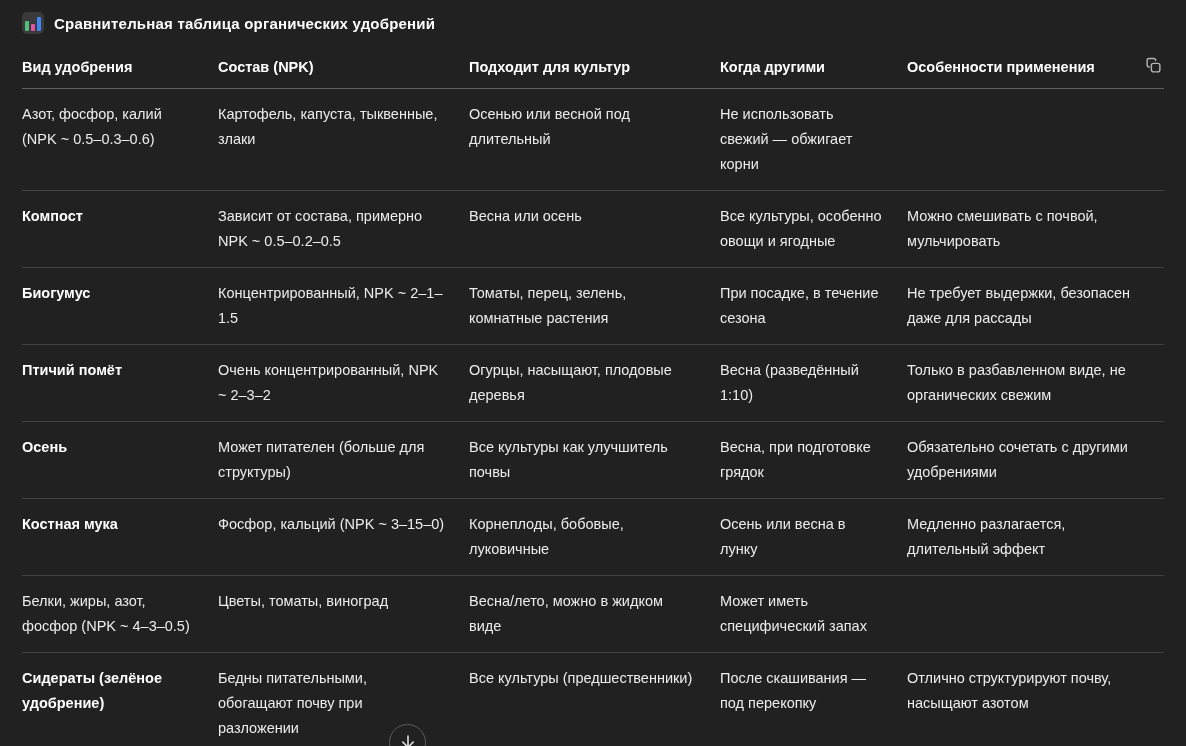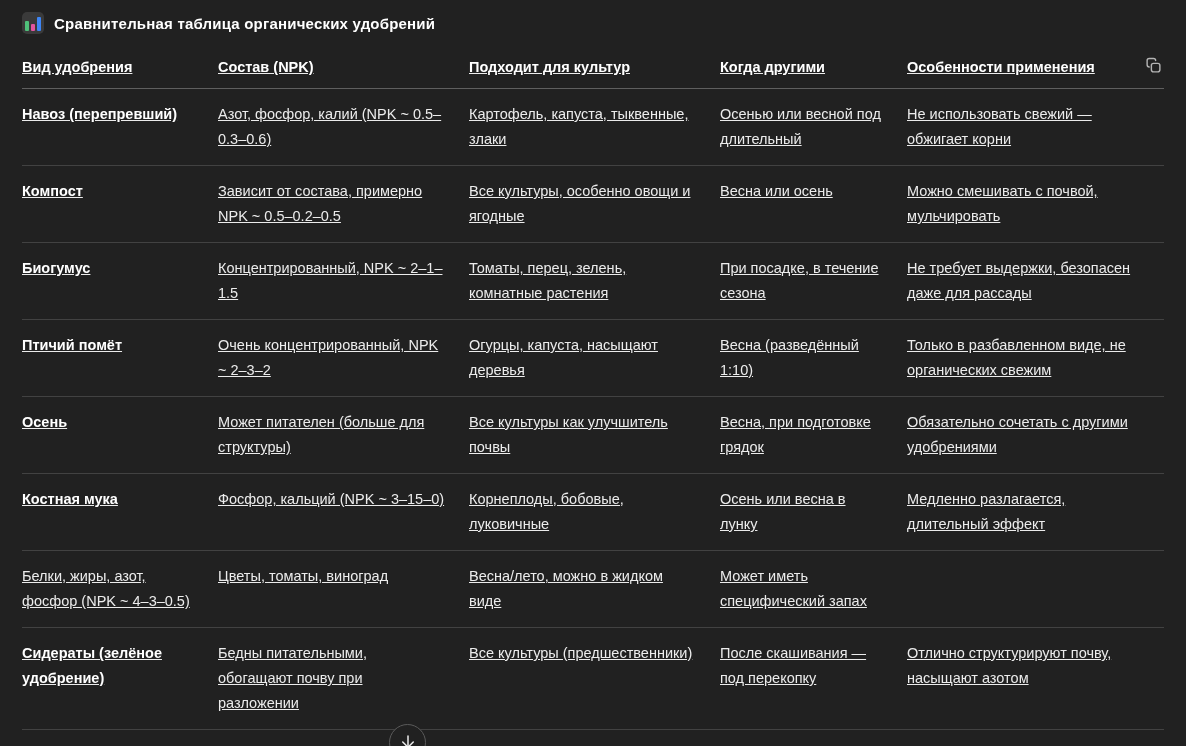--- a/index.html
+++ b/index.html
@@ -33,21 +33,20 @@
   .bar.blue{height:14px;background:var(--bar-blue,#3e86f5);}
   .page-title{
     font-size:15px;font-weight:700;color:var(--text-bold);letter-spacing:.2px;
   }
 
   
   .table{margin-top:10px;}
   .grid-row{
     display:grid;
     grid-template-columns:196px 251px 251px 187px minmax(0,1fr);
-    text-decoration:underline;
   }
   .thead-row{
     position:relative;
     border-bottom:1px solid var(--border-header);
     padding:14px 0 12px 0;
   }
   .th{
     font-weight:700;color:var(--text-bold);font-size:14.5px;
     padding-right:24px;line-height:18px;
   }
@@ -106,47 +105,46 @@
           <svg width="17" height="17" viewBox="0 0 24 24" fill="none" stroke="#b4b4b4" stroke-width="2" stroke-linecap="round" stroke-linejoin="round">
             <rect x="9" y="9" width="12" height="12" rx="3"></rect>
             <path d="M15 5a3 3 0 0 0-3-3H6a3 3 0 0 0-3 3v6a3 3 0 0 0 3 3"></path>
           </svg>
         </span>
       </button>
     </div>
 
     <div>
   <div class="grid-row trow">
-    <div class="td first">Навоз (перепревший)</div>
     <div class="td">Азот, фосфор, калий (NPK ~ 0.5–0.3–0.6)</div>
     <div class="td">Картофель, капуста, тыквенные, злаки</div>
     <div class="td">Осенью или весной под длительный</div>
     <div class="td">Не использовать свежий — обжигает корни</div>
   </div>
 
   <div class="grid-row trow">
     <div class="td first">Компост</div>
     <div class="td">Зависит от состава, примерно NPK ~ 0.5–0.2–0.5</div>
+    <div class="td">Весна или осень</div>
     <div class="td">Все культуры, особенно овощи и ягодные</div>
-    <div class="td">Весна или осень</div>
     <div class="td">Можно смешивать с почвой, мульчировать</div>
   </div>
 
   <div class="grid-row trow">
     <div class="td first">Биогумус</div>
     <div class="td">Концентрированный, NPK ~ 2–1–1.5</div>
     <div class="td">Томаты, перец, зелень, комнатные растения</div>
     <div class="td">При посадке, в течение сезона</div>
     <div class="td">Не требует выдержки, безопасен даже для рассады</div>
   </div>
 
   <div class="grid-row trow">
     <div class="td first">Птичий помёт</div>
     <div class="td">Очень концентрированный, NPK ~ 2–3–2</div>
-    <div class="td">Огурцы, капуста, насыщают деревья</div>
+    <div class="td">Огурцы, насыщают, плодовые деревья</div>
     <div class="td">Весна (разведённый 1:10)</div>
     <div class="td">Только в разбавленном виде, не органических свежим</div>
   </div>
 
   <div class="grid-row trow">
     <div class="td first">Осень</div>
     <div class="td">Может питателен (больше для структуры)</div>
     <div class="td">Все культуры как улучшитель почвы</div>
     <div class="td">Весна, при подготовке грядок</div>
     <div class="td">Обязательно сочетать с другими удобрениями</div>

